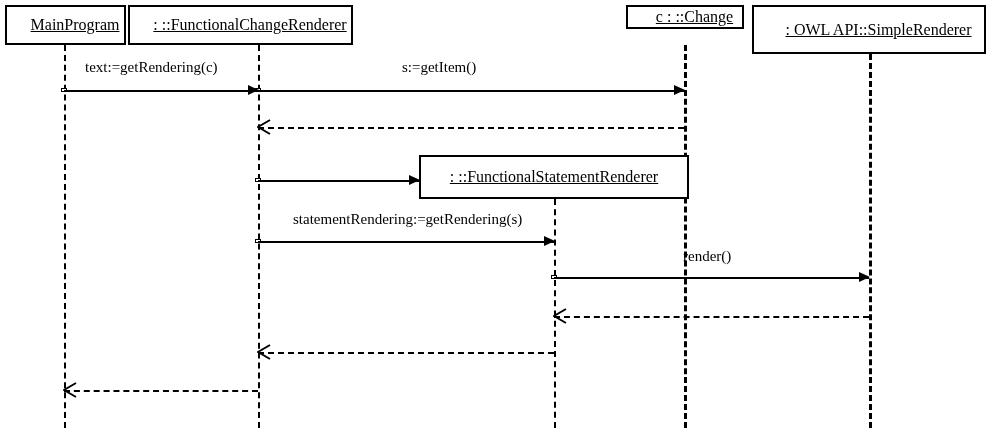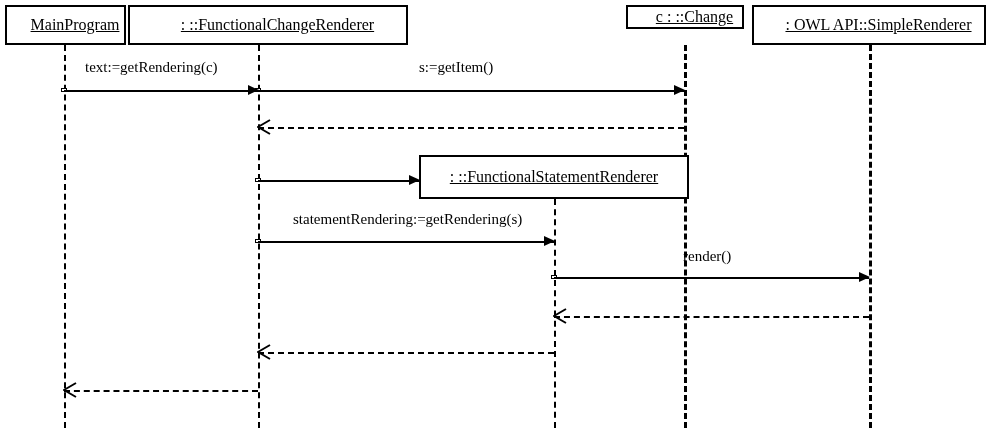--- a/index.html
+++ b/index.html
@@ -137,29 +137,29 @@
   <div class="lifeline thin" style="left:64px; top:45px; height:383px;"></div>
   <div class="lifeline thin" style="left:258px; top:45px; height:383px;"></div>
   <div class="lifeline thick" style="left:684px; top:45px; height:383px;"></div>
   <div class="lifeline thick" style="left:869px; top:45px; height:383px;"></div>
   <div class="lifeline thin" style="left:554px; top:199px; height:229px;"></div>
 
   <div class="lifeline-box" style="left:5px; top:5px; width:121px; height:40px;">
     <span class="label">MainProgram</span>
   </div>
 
-  <div class="lifeline-box" style="left:128px; top:5px; width:280px; height:40px;">
+  <div class="lifeline-box" style="left:128px; top:5px; width:225px; height:40px;">
     <span class="label">: ::FunctionalChangeRenderer</span>
   </div>
 
   <div class="lifeline-box" style="left:626px; top:5px; width:118px; height:24px;">
     <span class="label">c : ::Change</span>
   </div>
 
-  <div class="lifeline-box" style="left:752px; top:5px; width:234px; height:40px;">
+  <div class="lifeline-box" style="left:752px; top:5px; width:234px; height:49px;">
     <span class="label">: OWL API::SimpleRenderer</span>
   </div>
 
   <div class="created-box" style="left:419px; top:155px; width:270px; height:44px;">
     <span class="label">: ::FunctionalStatementRenderer</span>
   </div>
 
   <div class="activation" style="left:61px; top:88px; width:6px; height:4px;"></div>
   <div class="activation" style="left:255px; top:88px; width:6px; height:4px;"></div>
   <div class="activation" style="left:255px; top:178px; width:6px; height:4px;"></div>
@@ -169,21 +169,21 @@
   <div class="msg solid" style="left:64px; top:90px; width:194px;">
     <div class="line"></div>
     <div class="head-filled right"></div>
   </div>
   <div class="msg-label" style="left:76px; top:60px;margin-left:9px;">text:=getRendering(c)</div>
 
   <div class="msg solid" style="left:258px; top:90px; width:426px;">
     <div class="line"></div>
     <div class="head-filled right"></div>
   </div>
-  <div class="msg-label" style="left:419px; top:60px;text-align:right;">s:=getItem()</div>
+  <div class="msg-label" style="left:402px; top:60px;text-align:right;">s:=getItem()</div>
 
   <div class="msg dashed" style="left:258px; top:127px; width:426px;">
     <div class="line"></div>
     <div class="head-open left">
       <svg width="14" height="16" viewBox="0 0 14 16">
         <polyline points="13,1 1,8 13,15" fill="none" stroke="#000000" stroke-width="2"></polyline>
       </svg>
     </div>
   </div>
 

